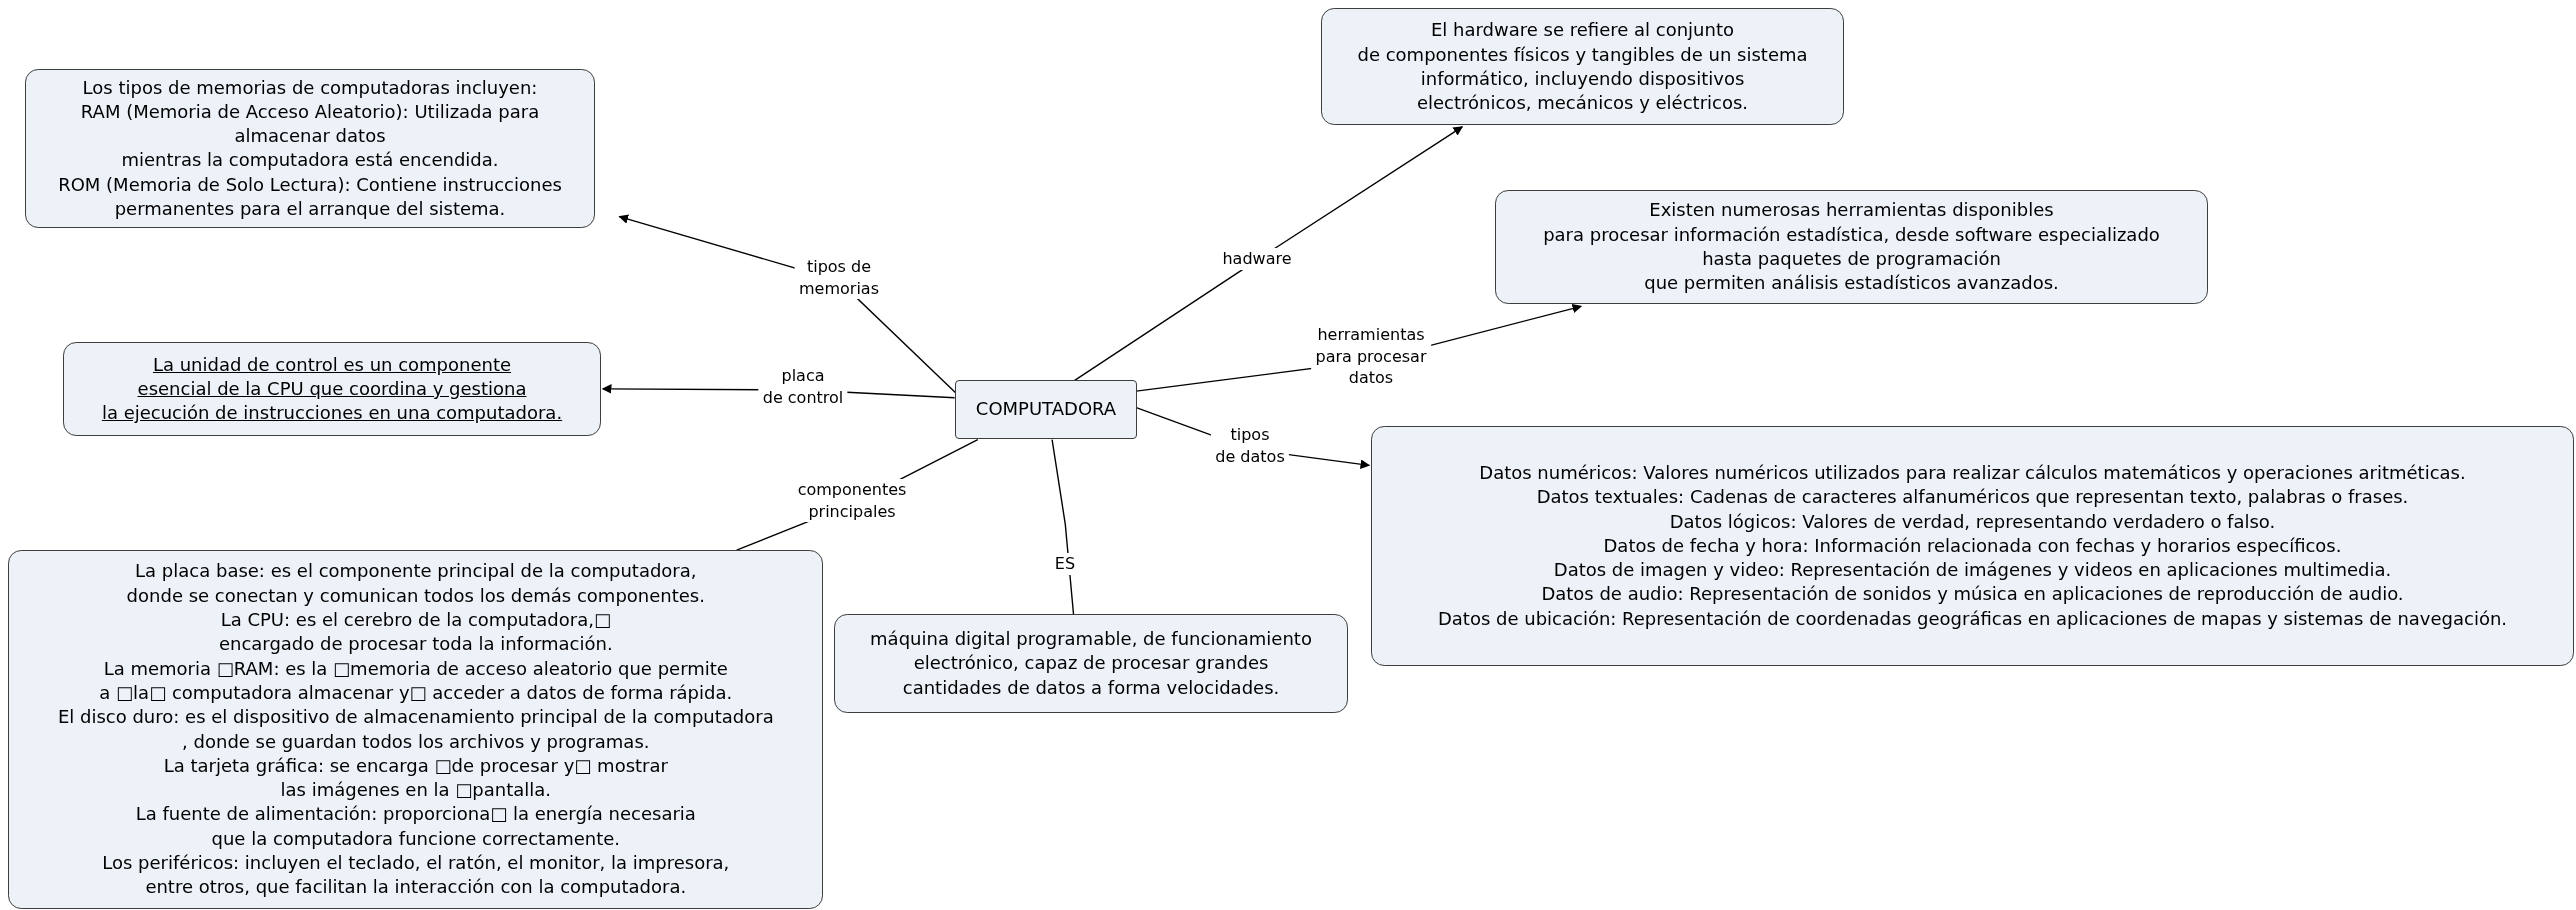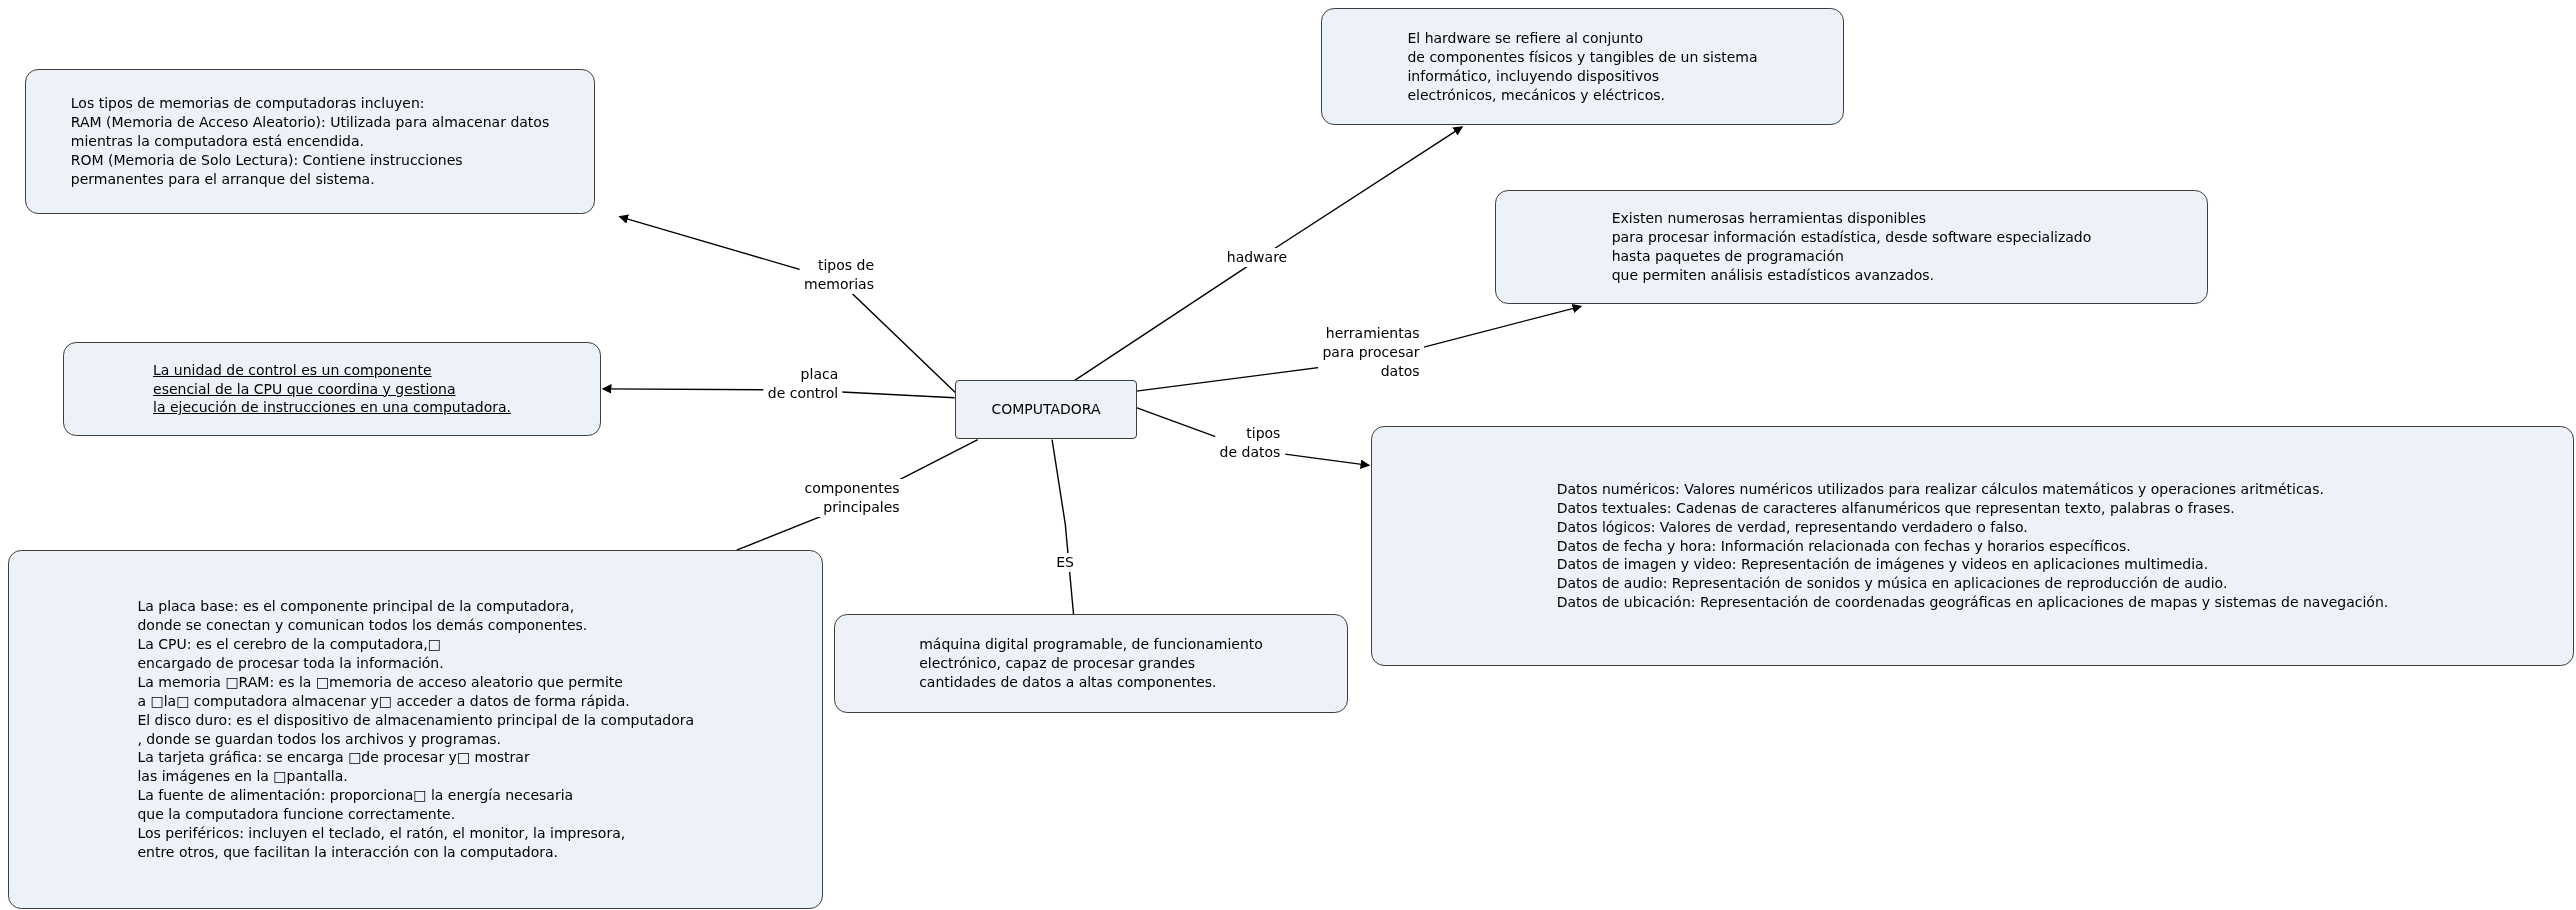--- a/index.html
+++ b/index.html
@@ -10,28 +10,28 @@
   }
   .canvas { position:absolute; left:0; top:0; width:2576px; height:911px; }
   svg.links { position:absolute; left:0; top:0; width:2576px; height:911px; }
 
   .concept {
     position:absolute; box-sizing:border-box;
     background:#edf2f8;
     border:1.1px solid #3d3d3d;
     border-radius:13.2px;
     display:flex; align-items:center; justify-content:center;
-    white-space:pre-line;
-    font-size:14px; line-height:1.35;
+    text-align:center; white-space:pre-line;
+    font-size:18px; line-height:1.35;
     padding:5.5px 10px;
   }
   .link-label {
     position:absolute; transform:translateX(-50%);
-    text-align:right; white-space:pre-line;
-    font-size:14px; line-height:1.35;
+    text-align:center; white-space:pre-line;
+    font-size:16px; line-height:1.35;
     background:#ffffff; padding:0 4.4px;
   }
 
   
   #box-memorias      { left:25px;   top:69px;  width:570px; min-height:145px; }
   #box-hardware      { left:1321px; top:8.3px;   width:523px;  min-height:117px; }
   #box-herramientas  { left:1495px; top:190px;  width:713px; min-height:114px; }
   #box-unidad        { left:63px;  top:342px;  width:538px;  min-height:94px;text-decoration:underline; }
   #node-computadora  { left:955px; top:380px;  width:182px;  min-height:59px; border-radius:4px; }
   #box-tipos-datos   { left:1371px; top:426px;  width:1203px; min-height:240px; }
@@ -100,21 +100,21 @@
 entre otros, que facilitan la interacción con la computadora.</div>
   <div class="concept" id="box-tipos-datos">Datos numéricos: Valores numéricos utilizados para realizar cálculos matemáticos y operaciones aritméticas.
 Datos textuales: Cadenas de caracteres alfanuméricos que representan texto, palabras o frases.
 Datos lógicos: Valores de verdad, representando verdadero o falso.
 Datos de fecha y hora: Información relacionada con fechas y horarios específicos.
 Datos de imagen y video: Representación de imágenes y videos en aplicaciones multimedia.
 Datos de audio: Representación de sonidos y música en aplicaciones de reproducción de audio.
 Datos de ubicación: Representación de coordenadas geográficas en aplicaciones de mapas y sistemas de navegación.</div>
   <div class="concept" id="box-es">máquina digital programable, de funcionamiento
 electrónico, capaz de procesar grandes
-cantidades de datos a altas componentes.</div>
+cantidades de datos a forma velocidades.</div>
 
   <div class="link-label" id="label-memorias">tipos de
 memorias</div>
   <div class="link-label" id="label-hadware">hadware</div>
   <div class="link-label" id="label-herramientas">herramientas
 para procesar
 datos</div>
   <div class="link-label" id="label-unidad">placa
 de control</div>
   <div class="link-label" id="label-tipos-datos">tipos

